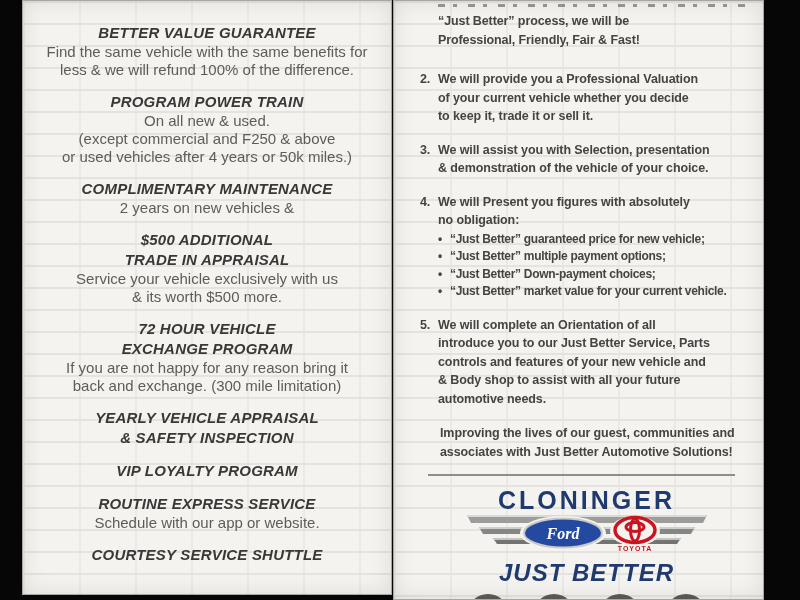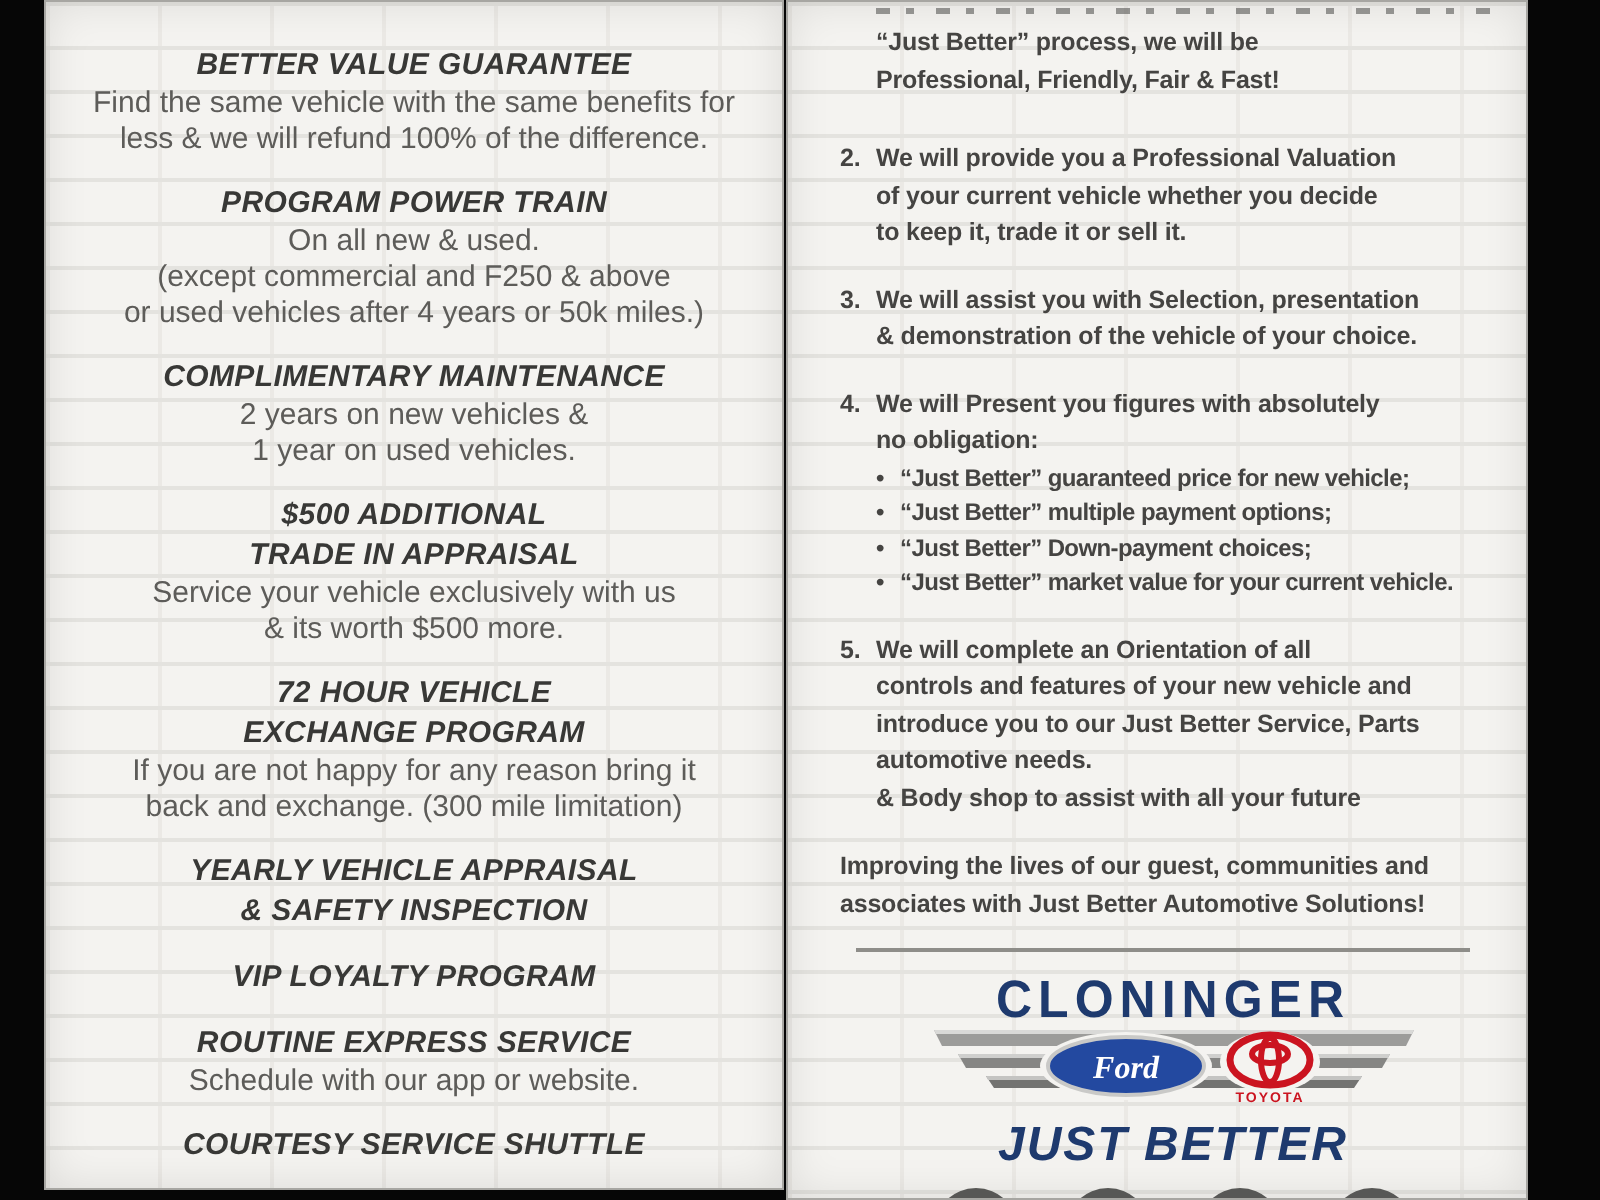--- a/index.html
+++ b/index.html
@@ -37,21 +37,21 @@
     background:repeating-linear-gradient(to right, #4a4a48 0 7px, transparent 7px 15px, #4a4a48 15px 19px, transparent 19px 30px);
   }
   .rtext { font-weight:700; color:#454442; font-size:12.5px; line-height:18.5px; letter-spacing:-0.1px; }
   .rintro { padding-left:18px; margin-bottom:21px; }
   .ritem { position:relative; padding-left:18px; margin-bottom:15px; }
   .rnum { position:absolute; left:0; top:0; }
   .rline { white-space:nowrap; }
   .rbullets { margin-top:1px; }
   .rbullet { position:relative; padding-left:12px; font-size:12px; line-height:17.5px; white-space:nowrap; letter-spacing:-0.3px; }
   .rbullet .bdot { position:absolute; left:0; top:0; }
-  .rclosing { margin-top:16px; margin-bottom:13px; }
+  .rclosing { margin-top:16px; margin-bottom:13px;margin-left:20px; }
 
   .rdivider { height:2px; background:#8e8d89; margin:0 18px 0 8px; }
 
   
   .logo-block { text-align:center; margin-top:11px; }
   .brand-name {
     color:#1e3a6e; font-weight:700; font-size:25px; line-height:26px;
     letter-spacing:3px; transform:scaleY(1.05);
   }
   .logo-svg { display:block; margin:1px auto 0; }
@@ -86,21 +86,20 @@
       <div class="lsec">
         <div class="lhead">PROGRAM POWER TRAIN</div>
         <div class="lbody">On all new &amp; used.</div>
         <div class="lbody">(except commercial and F250 &amp; above</div>
         <div class="lbody">or used vehicles after 4 years or 50k miles.)</div>
       </div>
 
       <div class="lsec">
         <div class="lhead">COMPLIMENTARY MAINTENANCE</div>
         <div class="lbody">2 years on new vehicles &amp;</div>
-        <div class="lbody">1 year on used vehicles.</div>
       </div>
 
       <div class="lsec">
         <div class="lhead">$500 ADDITIONAL</div>
         <div class="lhead">TRADE IN APPRAISAL</div>
         <div class="lbody">Service your vehicle exclusively with us</div>
         <div class="lbody">&amp; its worth $500 more.</div>
       </div>
 
       <div class="lsec">
@@ -174,24 +173,24 @@
           <div class="rbullet">
             <span class="bdot">•</span>
             <span>“Just Better” market value for your current vehicle.</span>
           </div>
         </div>
       </div>
 
       <div class="ritem rtext">
         <span class="rnum">5.</span>
         <div class="rline">We will complete an Orientation of all</div>
+        <div class="rline">introduce you to our Just Better Service, Parts</div>
         <div class="rline">controls and features of your new vehicle and</div>
-        <div class="rline">introduce you to our Just Better Service, Parts</div>
+        <div class="rline">&amp; Body shop to assist  with all your future</div>
         <div class="rline">automotive needs.</div>
-        <div class="rline">&amp; Body shop to assist  with all your future</div>
       </div>
 
       <div class="rclosing rtext">
         <div class="rline">Improving the lives of our guest, communities and</div>
         <div class="rline">associates with Just Better Automotive Solutions!</div>
       </div>
 
       <div class="rdivider"></div>
 
       <div class="logo-block">

